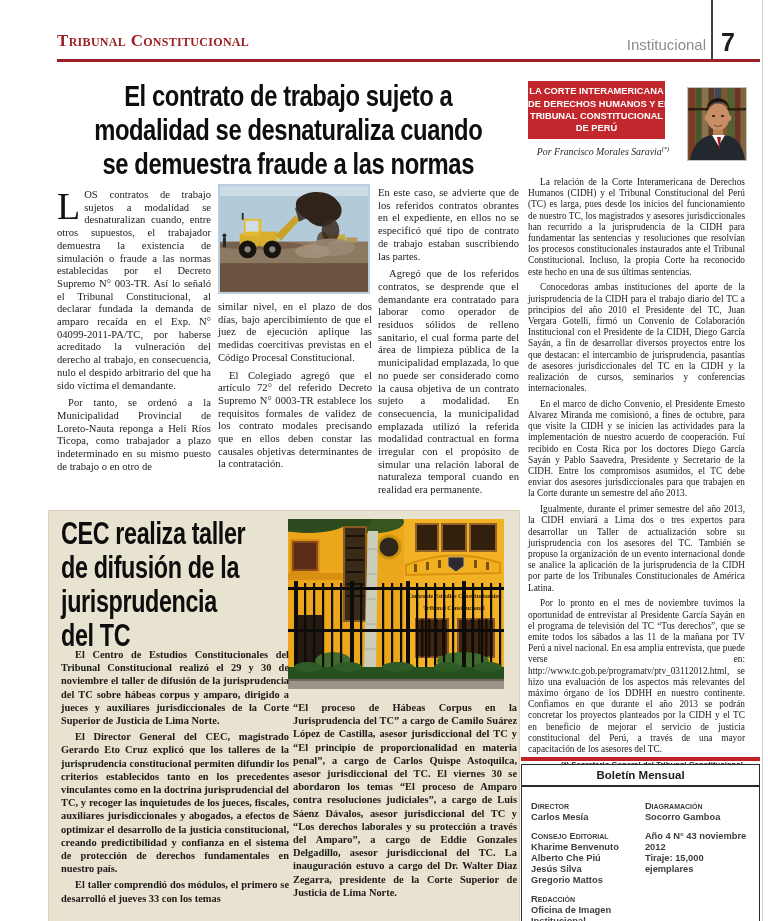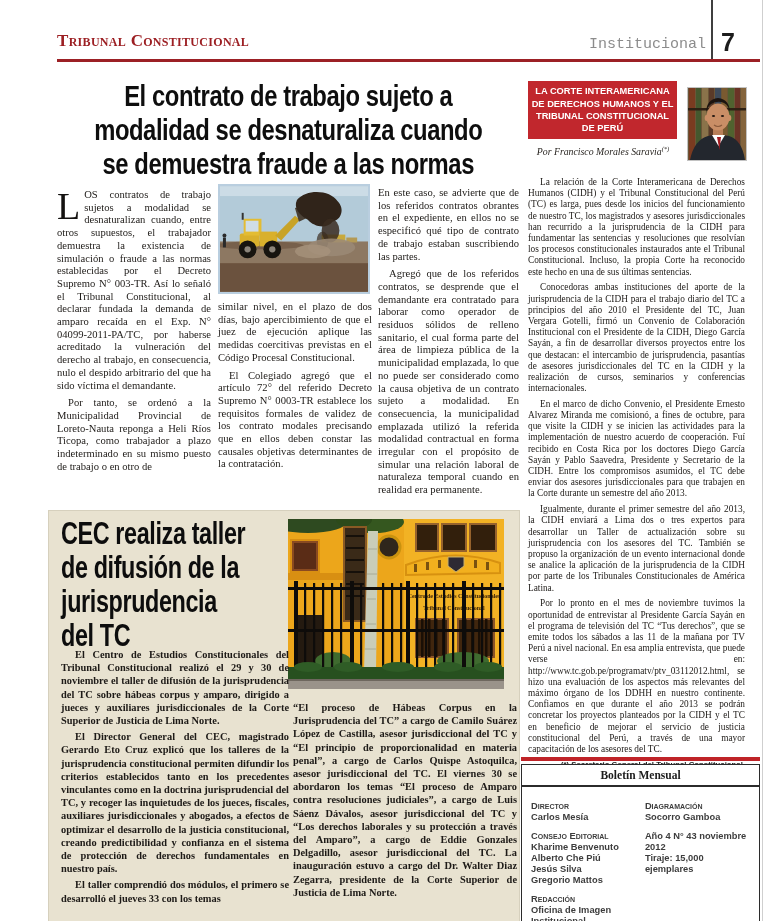--- a/index.html
+++ b/index.html
@@ -2,21 +2,21 @@
 <html><head>
 <meta charset="utf-8">
 <style>
   html,body{margin:0;padding:0;background:#ffffff;}
   #page{position:relative;width:768px;height:921px;background:#ffffff;overflow:hidden;
         font-family:"Liberation Serif","DejaVu Serif",serif;color:#1d1a17;}
 
   
   .kicker{position:absolute;left:57px;top:31px;font-family:"Liberation Serif",serif;
           font-weight:bold;font-variant:small-caps;font-size:17px;letter-spacing:.3px;color:#9c1f23;}
-  .cat{position:absolute;right:62px;top:36px;font-family:Liberation Mono, monospace;
+  .cat{position:absolute;right:62px;top:36px;font-family:Liberation Sans, sans-serif;
        font-size:15px;color:#8c8c8c;}
   .pnum-line{position:absolute;left:711px;top:0;width:2px;height:61px;background:#3f3f3f;}
   .pnum{position:absolute;left:721px;top:28px;font-family:"Liberation Sans",sans-serif;
         font-weight:bold;font-size:25px;color:#1c1c1c;}
   .hrule{position:absolute;left:57px;top:59px;width:703px;height:3px;background:#9c2025;}
   .right-edge{position:absolute;left:762px;top:0;width:1px;height:921px;background:#cfcfcf;}
 
   
   .headline{position:absolute;left:57px;top:79px;width:564px;transform:scaleX(.82);
             transform-origin:left top;text-align:center;font-family:"Liberation Sans",sans-serif;
@@ -43,37 +43,37 @@
   .photo2{position:absolute;left:239px;top:8px;width:216px;height:170px;background:#eca61b;}
   .cec-text{position:absolute;font-size:10.4px;line-height:13.2px;text-align:justify;color:#1d1a17;font-weight:bold;}
   .cec-text p{margin:0 0 3px 0;}
   .cec-text p.ind{text-indent:14px;}
   #ccol1{left:12px;top:137px;width:228px;}
   #ccol2{left:244px;top:190px;width:224px;}
 
   
   #sidebar{position:absolute;left:528px;top:80px;width:217px;}
   .sb-head{position:relative;height:97px;}
-  .redbox{position:absolute;left:0;top:1px;width:149px;height:58px;background:#c1272d;color:#ffffff;
+  .redbox{position:absolute;left:0;top:1px;width:137px;height:58px;background:#c1272d;color:#ffffff;
           font-family:"Liberation Sans",sans-serif;font-weight:bold;font-size:9.3px;line-height:12.3px;
           text-align:center;display:flex;flex-direction:column;justify-content:center;}
   .redbox div{white-space:nowrap;}
   .portrait{position:absolute;left:159px;top:7px;width:58px;height:72px;border:1px solid #c2c2c2;background:#6b5638;}
   .byline{position:absolute;left:0;top:65px;width:150px;text-align:center;font-style:italic;
           font-size:9.8px;color:#2a2622;}
   .byline sup{font-size:6.5px;}
   .sb-text p{font-size:9.3px;line-height:11.2px;text-align:justify;margin:0 0 4.5px 0;text-indent:12px;color:#1d1a17;}
   .sb-foot{text-align:right;font-family:"Liberation Sans",sans-serif;font-weight:bold;
            font-size:7.8px;color:#222222;margin-top:3px;}
 
   
   #boletin{position:absolute;left:521px;top:757px;width:239px;}
   .bol-bar{height:4px;background:#bf2328;}
   .bol-box{border:1.5px solid #2b2b2b;margin-top:3px;box-sizing:border-box;padding:4px 9px 6px 9px;background:#fff;}
-  .bol-title{text-align:center;font-family:Liberation Serif, serif;font-weight:bold;
+  .bol-title{text-align:center;font-family:Liberation Sans, sans-serif;font-weight:bold;
              font-size:11.5px;color:#1c1c1c;padding-bottom:4px;}
   .bol-rule{height:2px;background:#2b2b2b;margin:0 -9px 6px -9px;}
   .bol-cols{display:flex;font-family:"Liberation Sans",sans-serif;font-weight:bold;
             color:#3d3d3d;font-size:9.3px;line-height:11px;}
   .bol-left{width:52%;}
   .bol-right{width:48%;}
   .bol-block{margin-bottom:5px;margin-top:8px;}
   .bol-label{font-variant:small-caps;}
 </style>
 </head>

